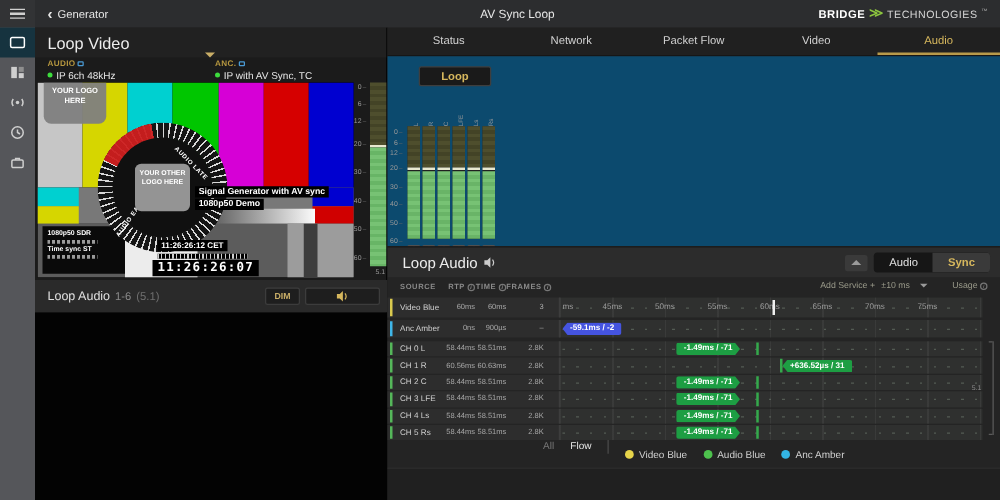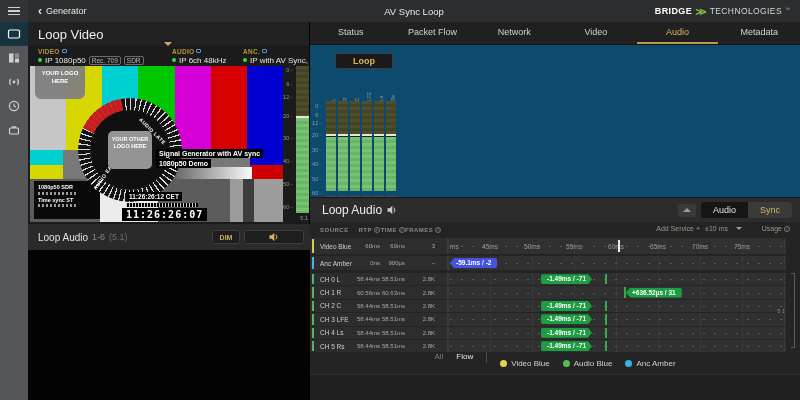--- a/index.html
+++ b/index.html
@@ -121,21 +121,21 @@
   .mbracket::before{left:0;} .mbracket::after{right:0;}
   .mb51{position:absolute;left:50%;top:-4px;transform:translateX(-50%);background:#282828;padding:0 3px;font-size:5.5px;color:#999;}
   .mtri{position:absolute;left:44px;top:168px;width:0;height:0;border-left:5px solid transparent;border-right:5px solid transparent;border-bottom:6px solid #5a5a5a;}
 
   .sync-header{position:absolute;top:175px;left:0;right:0;height:25px;background:#2c2c2c;border-top:1px solid #191919;display:flex;align-items:center;padding:0 8px 0 12px;gap:5px;}
   .sh-title{font-size:12px;color:#ececec;}
   .collapse-btn{margin-left:auto;width:18px;height:13px;background:#3a3a3a;border:none;border-radius:2px;display:flex;align-items:center;justify-content:center;cursor:pointer;}
   .collapse-btn .tri-up{width:0;height:0;border-left:4px solid transparent;border-right:4px solid transparent;border-bottom:4px solid #9a9a9a;}
   .segmented{display:flex;background:#161616;border-radius:3px;overflow:hidden;}
   .seg{padding:3px 12px;font-size:9px;color:#e0e0e0;background:transparent;border:none;font-family:inherit;cursor:pointer;}
-  .seg.active{background:#3a3a3a;color:#d6b75d;font-weight:normal;}
+  .seg.active{background:#3a3a3a;color:#d6b75d;font-weight:bold;}
 
   .sync-table{position:absolute;top:200px;left:0;right:0;height:152px;background:#242424;}
   .thead{position:absolute;top:0;left:0;right:0;height:16px;display:flex;align-items:center;}
   .hcell{font-size:6px;font-weight:bold;letter-spacing:.5px;color:#8a8a8a;display:flex;align-items:center;gap:2px;}
   .info-i{width:6px;height:6px;border:1px solid #777;border-radius:50%;color:#999;font-size:4px;line-height:4px;display:inline-flex;align-items:center;justify-content:center;font-style:italic;}
   .h-src{margin-left:10px;flex:0 0 34px;}
   .h-rtp{flex:0 0 26px;justify-content:flex-end;}
   .h-time{flex:0 0 25px;justify-content:flex-end;}
   .h-frames{flex:0 0 30px;justify-content:flex-end;}
   .h-tools{flex:1;position:relative;height:16px;}
@@ -235,32 +235,20 @@
   </header>
 
   <section id="left-panel">
     <div class="lv-header">
       <span class="lv-title">Loop Video</span>
       <div class="mode-pointer"></div>
     </div>
     <div class="streams" id="streams">
         <div class="stream">
           <div class="s-label">
-            <span>VIDEO</span>
-            <span class="s-ext"></span>
-          </div>
-          <div class="s-value">
-            <span class="dot ok"></span>
-            <span class="s-val">IP 1080p50</span>
-            <span class="tag">Rec. 709</span>
-            <span class="tag">SDR</span>
-          </div>
-        </div>
-        <div class="stream">
-          <div class="s-label">
             <span>AUDIO</span>
             <span class="s-ext"></span>
           </div>
           <div class="s-value">
             <span class="dot ok"></span>
             <span class="s-val">IP 6ch 48kHz</span>
           </div>
         </div>
         <div class="stream">
           <div class="s-label">
@@ -341,25 +329,24 @@
             <path d="M7 2.6 Q8.8 5 7 7.4" stroke="#d6b75d" fill="none" stroke-width="1"></path>
           </svg>
       </button>
     </div>
     <div class="black-area"></div>
   </section>
 
   <section id="right-panel">
     <div class="tabs" id="tabs">
         <div class="tab">Status</div>
+        <div class="tab">Network</div>
         <div class="tab">Packet Flow</div>
-        <div class="tab">Network</div>
         <div class="tab">Video</div>
         <div class="tab active">Audio</div>
-        <div class="tab">Metadata</div>
       </div>
 
     <div class="audio-panel">
       <button class="loop-btn">Loop</button>
       <div id="meters">
           <span class="mscale" style="top: 61px;">0</span>
           <span class="mscale" style="top: 69.7px;">6</span>
           <span class="mscale" style="top: 78.4px;">12</span>
           <span class="mscale" style="top: 90px;">20</span>
           <span class="mscale" style="top: 104.5px;">30</span>

